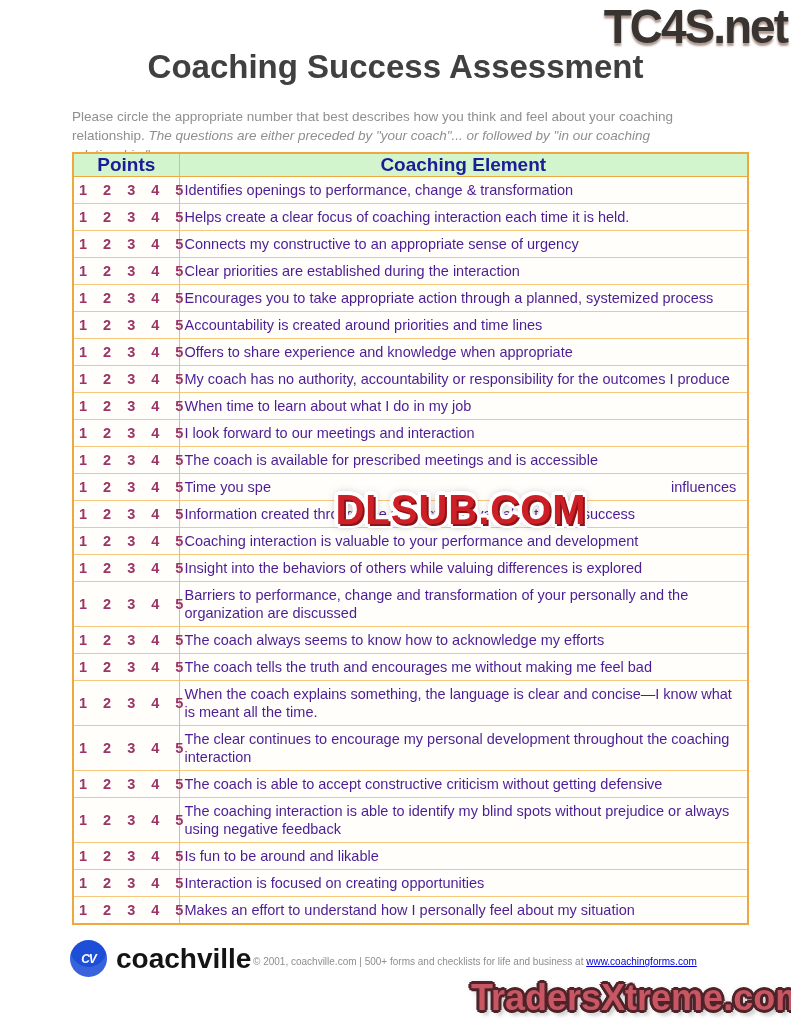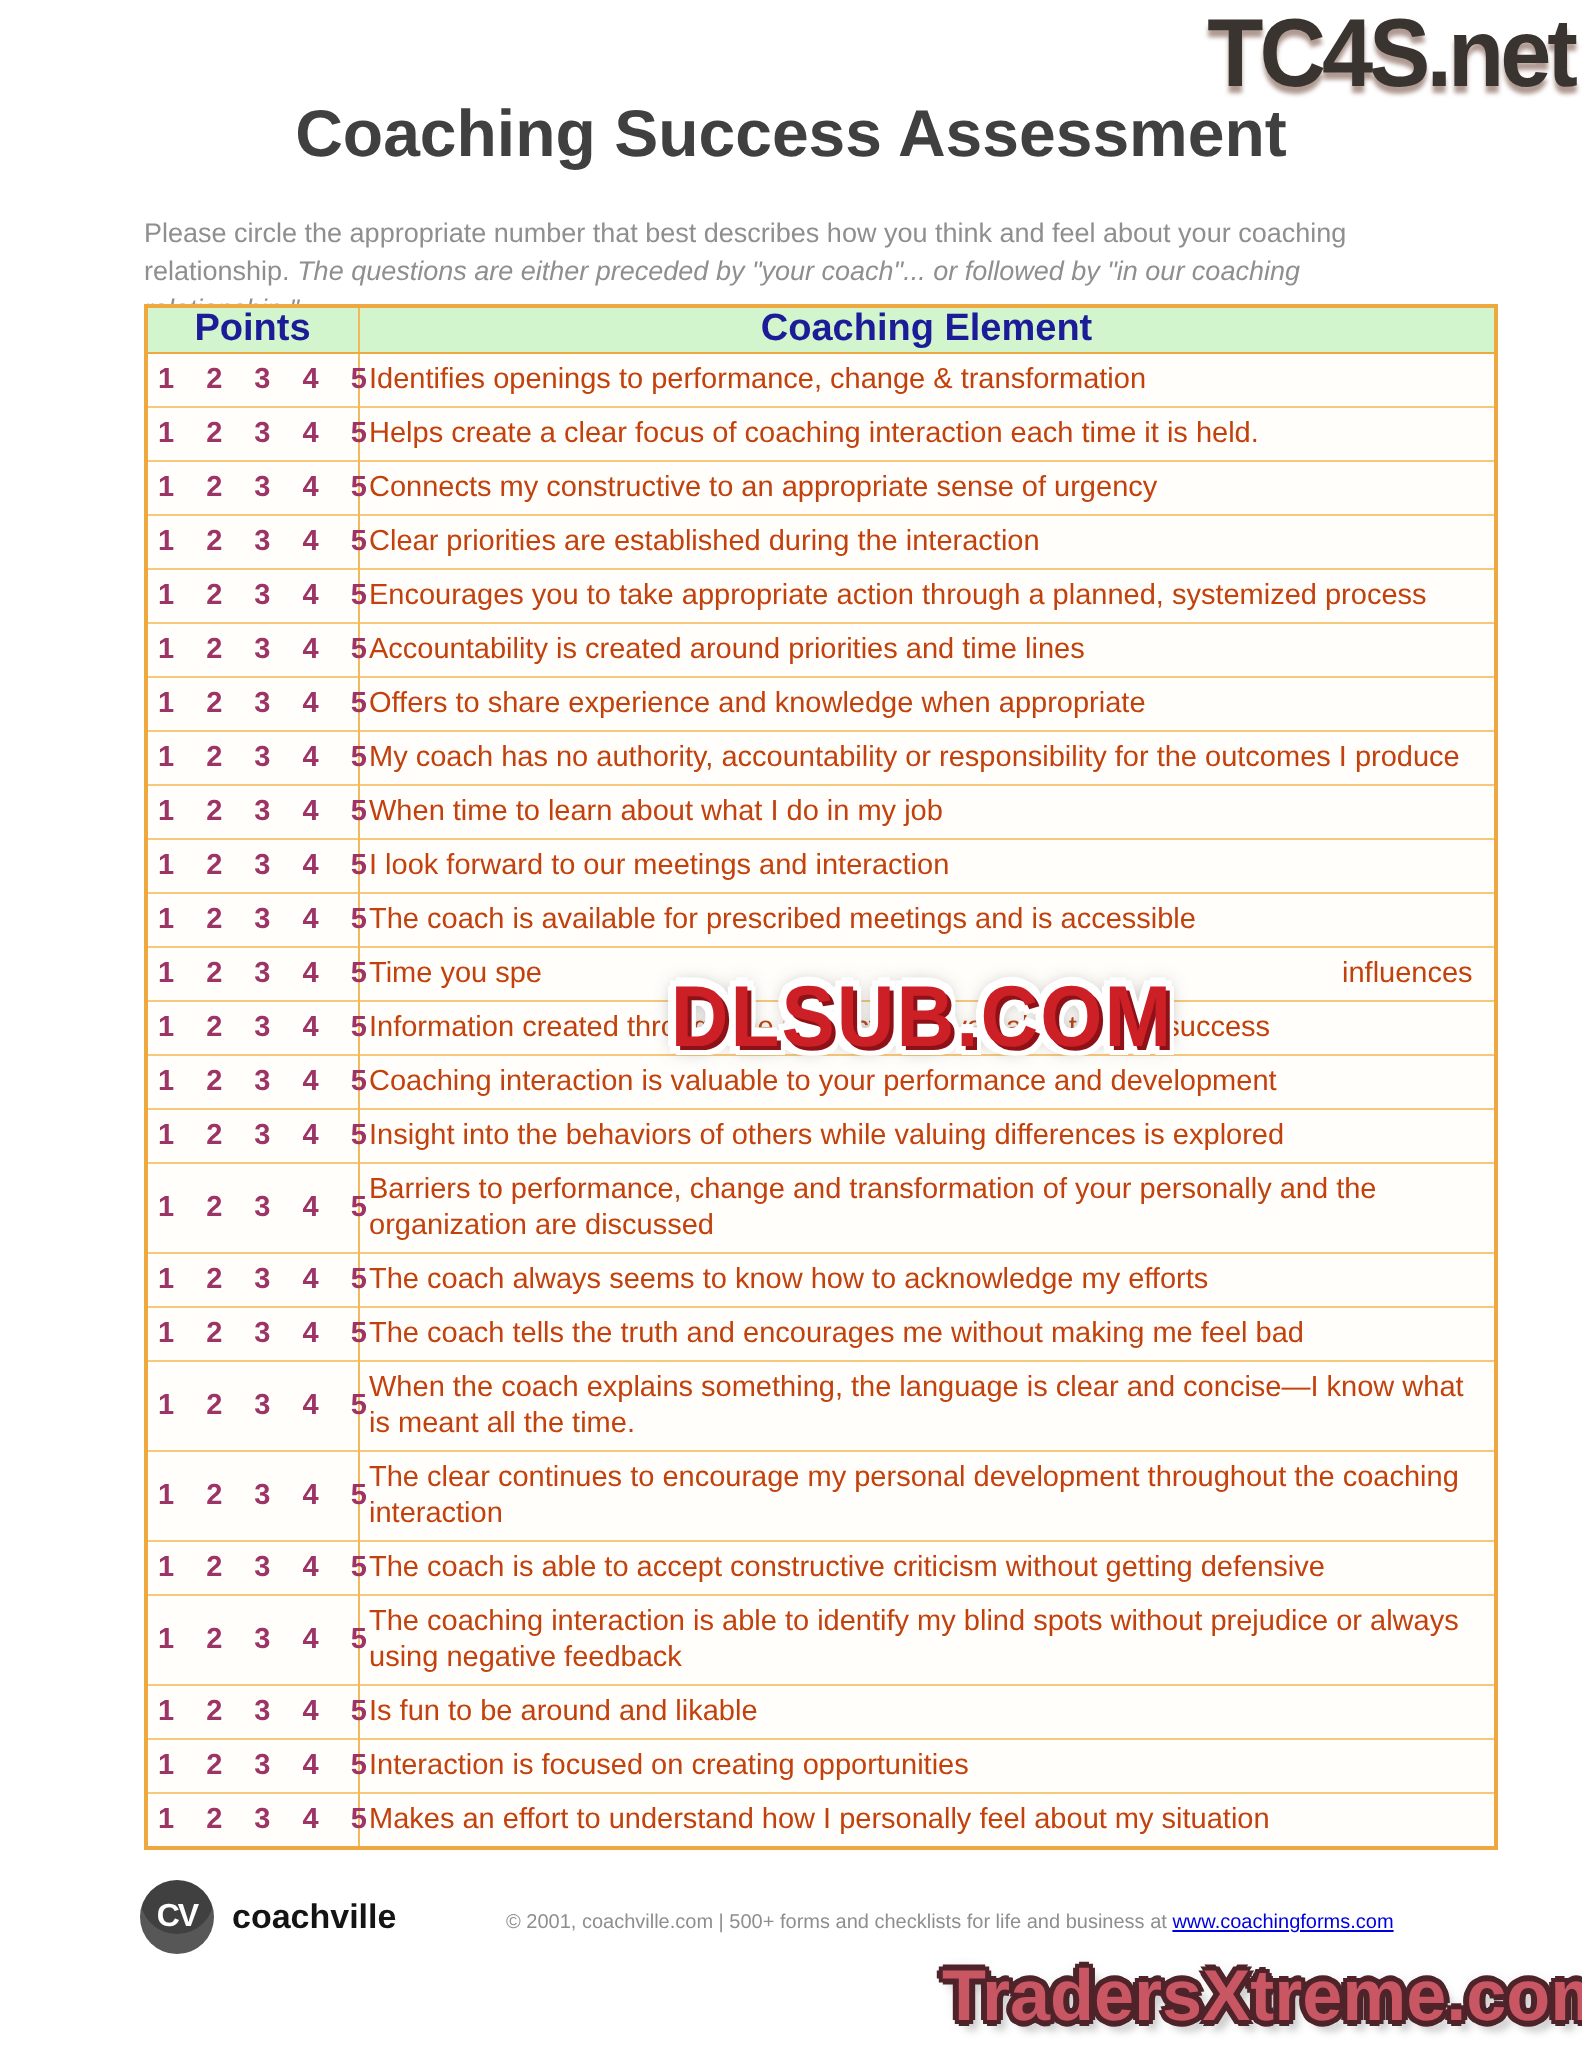--- a/index.html
+++ b/index.html
@@ -55,43 +55,43 @@
     table-layout:fixed;
   }
   table.assessment th {
     background:#d2f5cd; color:#1c1c99; font-size:19px; font-weight:bold;
     height:19px; text-align:center;
     border-bottom:1px solid #eda93f;
   }
   table.assessment th.points-h { border-right:1px solid #f2b85c; }
   table.assessment td {
     border-top:1px solid #f6c87b;
-    font-size:14.5px; line-height:18px; color:#c2410c;
+    font-size:14.5px; line-height:18px; color:#4c1d95;
     padding:4px 5px; vertical-align:middle;
   }
   table.assessment td.points {
     text-align:center; font-weight:bold; color:#9c3566;
     word-spacing:12px; border-right:1px solid #f2b85c;
     white-space:nowrap;
   }
   tbody tr:first-child td { border-top:none; }
   .obscured-gap { display:inline-block; width:400px; }
 
   .footer-logo {
     position:absolute; left:70px; top:940px;
     display:flex; align-items:center;
   }
   .cv-circle {
     width:37px; height:37px; border-radius:50%;
-    background:#404040; color:#ffffff;
+    background:#1d4ed8; color:#ffffff;
     display:flex; align-items:center; justify-content:center;
-    font-size:16px; font-weight:bold; letter-spacing:-1px;
+    font-size:12px; font-weight:bold; font-style:italic; letter-spacing:-1px;
     box-shadow:inset 0 -10px 0 rgba(255,255,255,.12);
   }
-  .cv-name { margin-left:9px; font-size:17px; font-weight:bold; color:#141414; letter-spacing:0;text-align:right; }
+  .cv-name { margin-left:9px; font-size:28px; font-weight:bold; color:#141414; letter-spacing:0;text-align:right; }
 
   .footer-copy {
     position:absolute; left:253px; top:956px; width:470px;
     font-size:10px; color:#8e8e8e;
   }
   .footer-copy a { color:#0000dd; text-decoration:underline; }
 </style>
 </head>
 <body>
 

